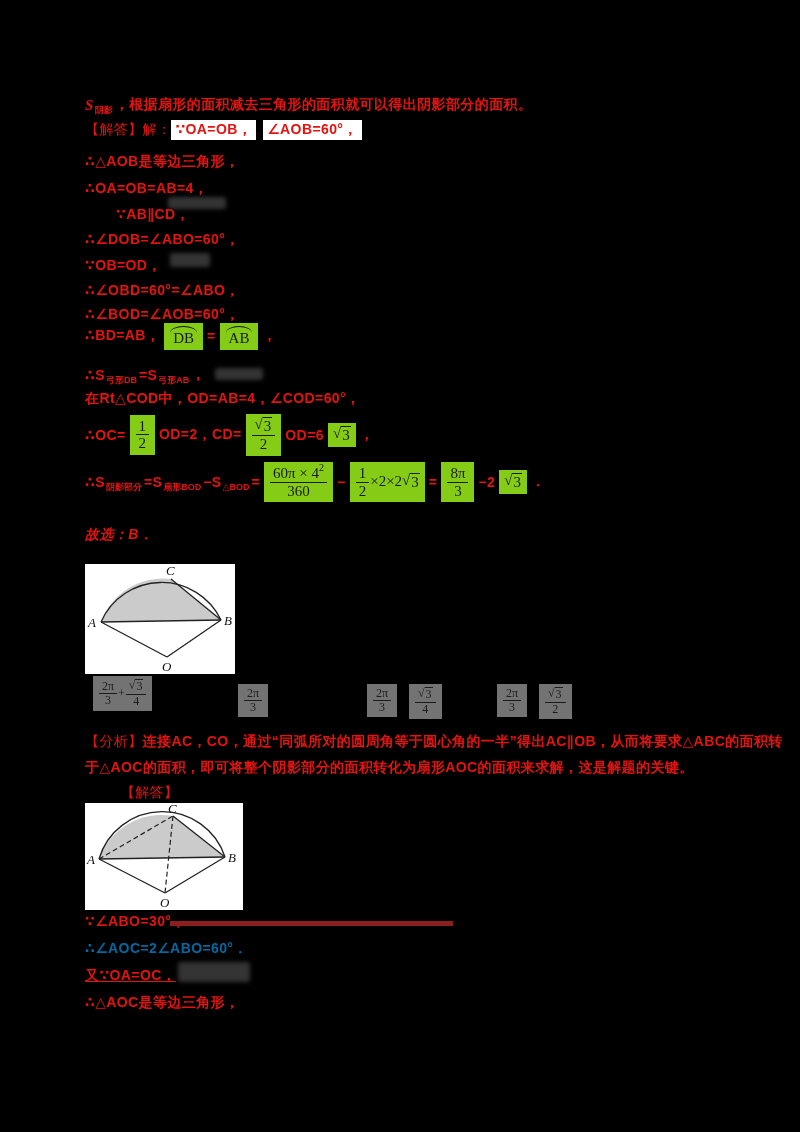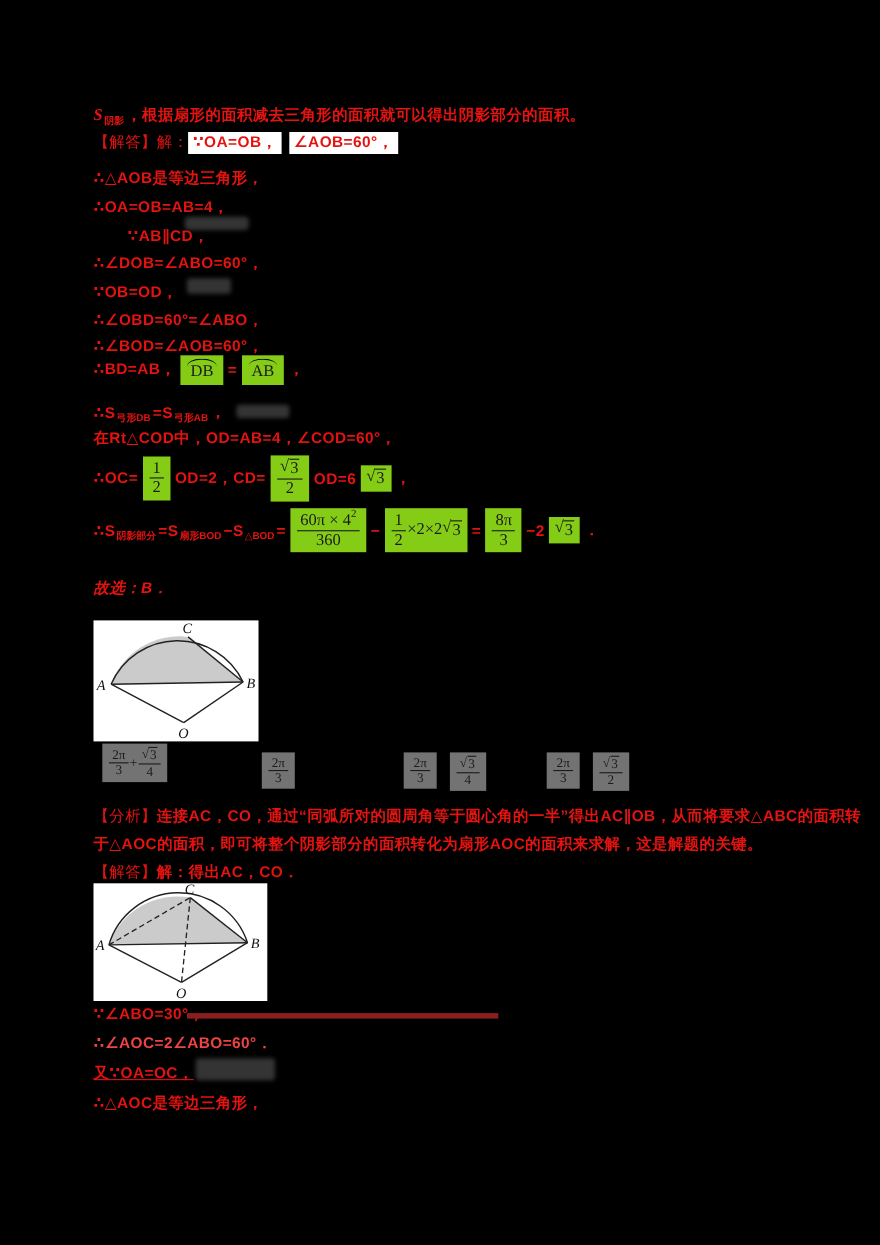--- a/index.html
+++ b/index.html
@@ -270,28 +270,28 @@
     </div>
 
   <div id="p2-lines">
       <div class="line" style="top: 733px; color: rgb(229, 19, 16);">
         <span class="b">【分析】</span>
         <span>连接AC，CO，通过“同弧所对的圆周角等于圆心角的一半”得出AC∥OB，从而将要求△ABC的面积转</span>
       </div>
       <div class="line" style="top: 759px; color: rgb(229, 19, 16);">
         <span>于△AOC的面积，即可将整个阴影部分的面积转化为扇形AOC的面积来求解，这是解题的关键。</span>
       </div>
-      <div class="line" style="top: 784px; color: rgb(229, 19, 16);">
+      <div class="line" style="top: 784px; color: rgb(229, 19, 16); flex-direction: column;">
         <span class="b">【解答】</span>
         <span>解：得出AC，CO．</span>
       </div>
       <div class="line" style="top: 913px; color: rgb(229, 19, 16);">
         <span>∵∠ABO=30°，</span>
       </div>
-      <div class="line" style="top: 940px; color: #ef4444;">
+      <div class="line" style="top: 940px; color: #0369a1;">
         <span>∴∠AOC=2∠ABO=60°．</span>
       </div>
       <div class="line" style="top: 967px; color: rgb(229, 19, 16); text-decoration: underline;">
         <span>又∵OA=OC，</span>
       </div>
       <div class="line" style="top: 994px; color: rgb(229, 19, 16);">
         <span>∴△AOC是等边三角形，</span>
       </div>
     </div>
 

